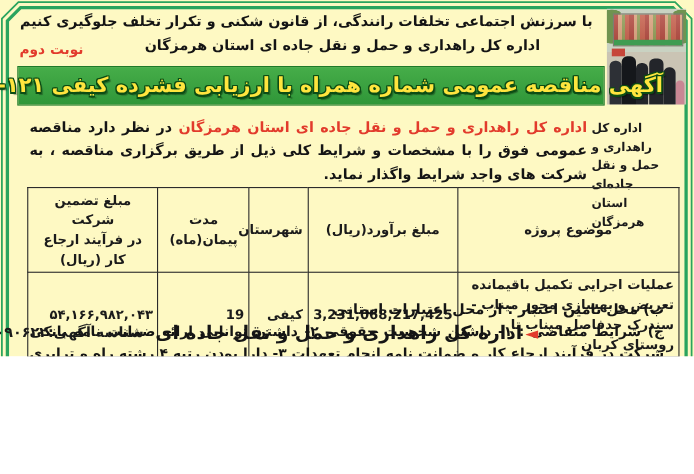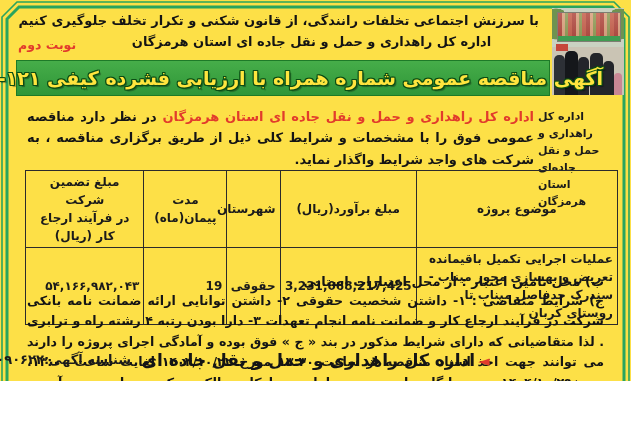--- a/index.html
+++ b/index.html
@@ -1,22 +1,22 @@
 <!DOCTYPE html>
 <html lang="fa" dir="rtl"><head>
 <meta charset="utf-8">
 <style>
   * { margin:0; padding:0; box-sizing:border-box; }
   html,body { background:#ffffff; }
   body { font-family:"DejaVu Sans", sans-serif; }
 
   .ad {
     position:relative;
-    width:631px; height:381px;
-    background:#fde047;
+    width:631px; height:324px;
+    background:#fef9c3;
     direction:rtl;
     overflow:hidden;
     color:#151515;
   }
 
   .frame { position:absolute; inset:0; pointer-events:none; }
 
   
   .photo {
     position:absolute; top:8px; right:7px; width:72px; height:87px;
@@ -189,21 +189,21 @@
         <th>شهرستان</th>
         <th>مدت پیمان(ماه)</th>
         <th>مبلغ تضمین شرکت
 در فرآیند ارجاع کار (ریال)</th>
       </tr>
     </thead>
     <tbody>
       <tr>
         <td>عملیات اجرایی تکمیل باقیمانده تعریض و بهسازی محور میناب - سندرک حدفاصل میناب تا روستای کربان</td>
         <td>3,231,068,217,425</td>
-        <td>حقوقی</td>
+        <td>کیفی</td>
         <td>19</td>
         <td>۵۴,۱۶۶,۹۸۲,۰۴۳</td>
       </tr>
     </tbody>
   </table>
 
   <div class="section-b">ب) محل تامین اعتبار : از محل اعتبارات استانی</div>
 
   <div class="section-c">ج) شرایط متقاضی : ۱- داشتن شخصیت حقوقی ۲- داشتن توانایی ارائه ضمانت نامه بانکی شرکت در فرآیند ارجاع کار و ضمانت نامه انجام تعهدات ۳- دارا بودن رتبه ۴ رشته راه و ترابری . لذا متقاضیانی که دارای شرایط مذکور در بند « ج » فوق بوده و آمادگی اجرای پروژه را دارند می توانند جهت اخذ اسناد مناقصه از ساعت ۱۳:۳۰ مورخ ۱۴۰۴/۱۰/۲۲ لغایت ساعت ۱۳:۰۰، مورخ۱۴۰۴/۱۰/۲۹ به پایگاه اینترنتی سامانه تدارکات الکترونیکی دولت به آدرس www.setadiran.ir مراجعه نمایند، آخرین مهلت تحویل اسناد مناقصه، ساعت ۱۳:۰۰ مورخ ۱۴۰۴/۱۱/۱۳ و بازگشایی پاکات ساعت ۰۸:۰۰ مورخ ۱۴۰۴/۱۱/۱۴ خواهد بود. جهت کسب اطلاعات بیشتر به آدرس اینترنتی www.iets.mporg.ir مراجعه نمایید..</div>
 

